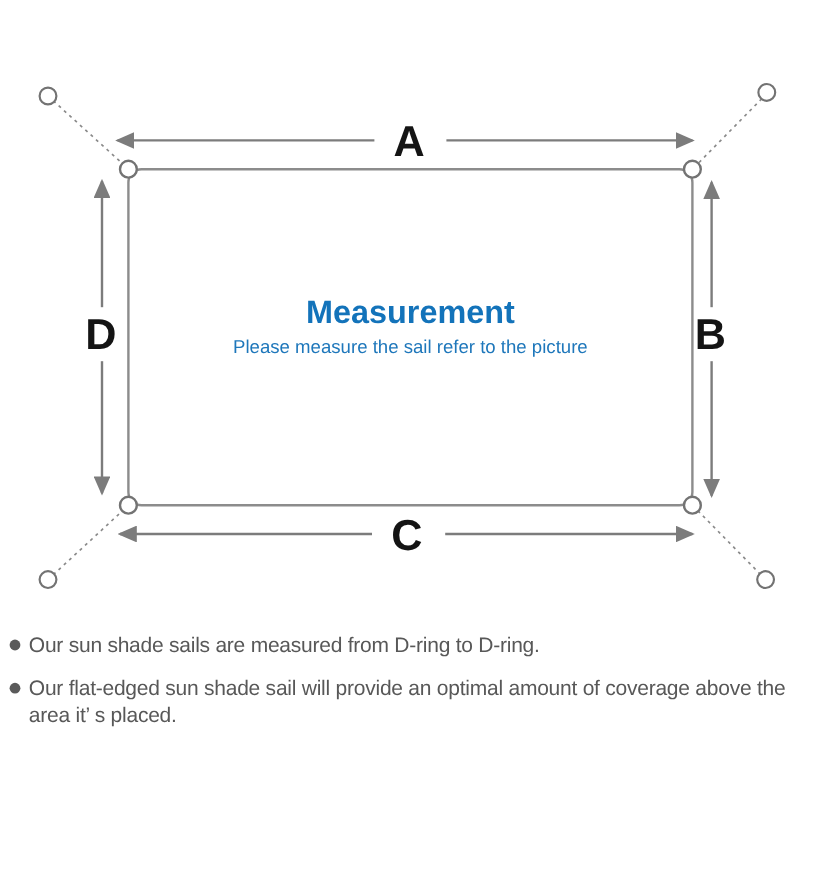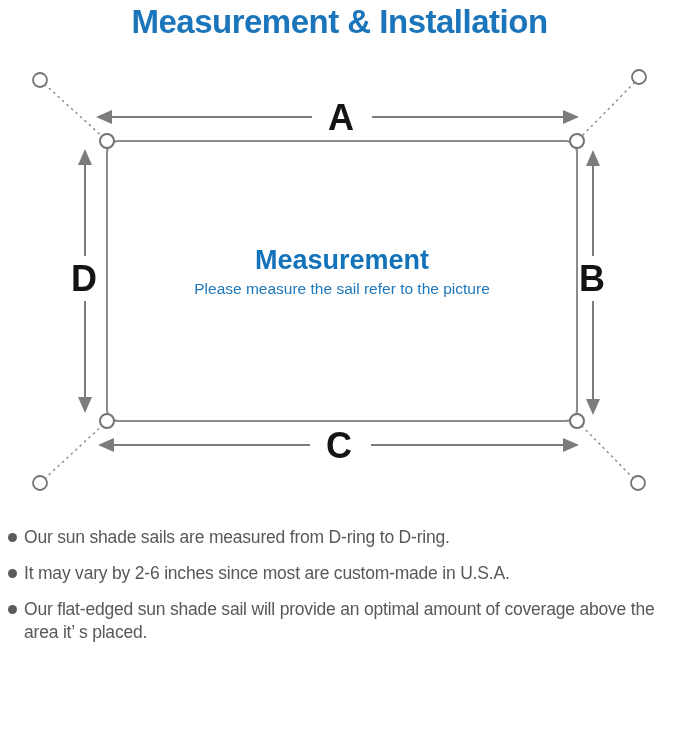--- a/index.html
+++ b/index.html
@@ -81,21 +81,20 @@
     line-height: 23px;
     letter-spacing: -0.2px;
     color: #585858;
   }
 </style>
 </head>
 <body>
 
 <div class="page">
 
-  <h1 class="page-title">Measurement &amp; Installation</h1>
 
   <div class="diagram">
     <svg width="679" height="460" viewBox="0 0 679 460">
       <defs>
         <marker id="ah" markerWidth="8" markerHeight="7" refX="7" refY="3.5" orient="auto">
           <path d="M0,0 L8,3.5 L0,7 z" fill="#7c7c7c"></path>
         </marker>
       </defs>
 
       <line x1="40" y1="35" x2="105" y2="94" stroke="#8a8a8a" stroke-width="1.4" stroke-dasharray="2.5,3.5"></line>
@@ -136,24 +135,20 @@
     </svg>
   </div>
 
   <ul class="notes">
 
       <li>
         <span class="dot"></span>
         <span class="note-text">Our sun shade sails are measured from D-ring to D-ring.</span>
       </li>
 
-      <li>
-        <span class="dot"></span>
-        <span class="note-text">It may vary by 2-6 inches since most are custom-made in U.S.A.</span>
-      </li>
 
 
 
       <li>
         <span class="dot"></span>
         <span class="note-text">Our flat-edged sun shade sail will provide an optimal amount of coverage above the area it’ s placed.</span>
       </li>
     </ul>
 
 </div>

